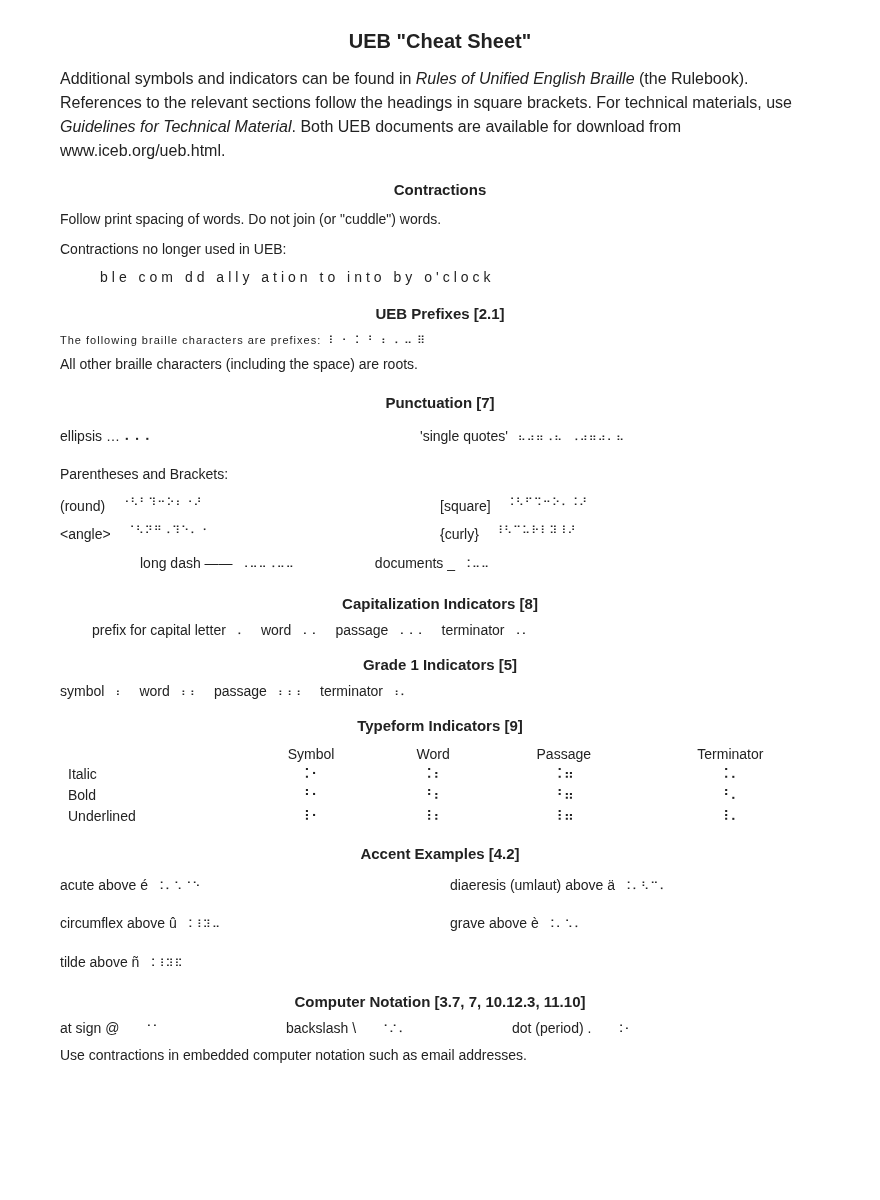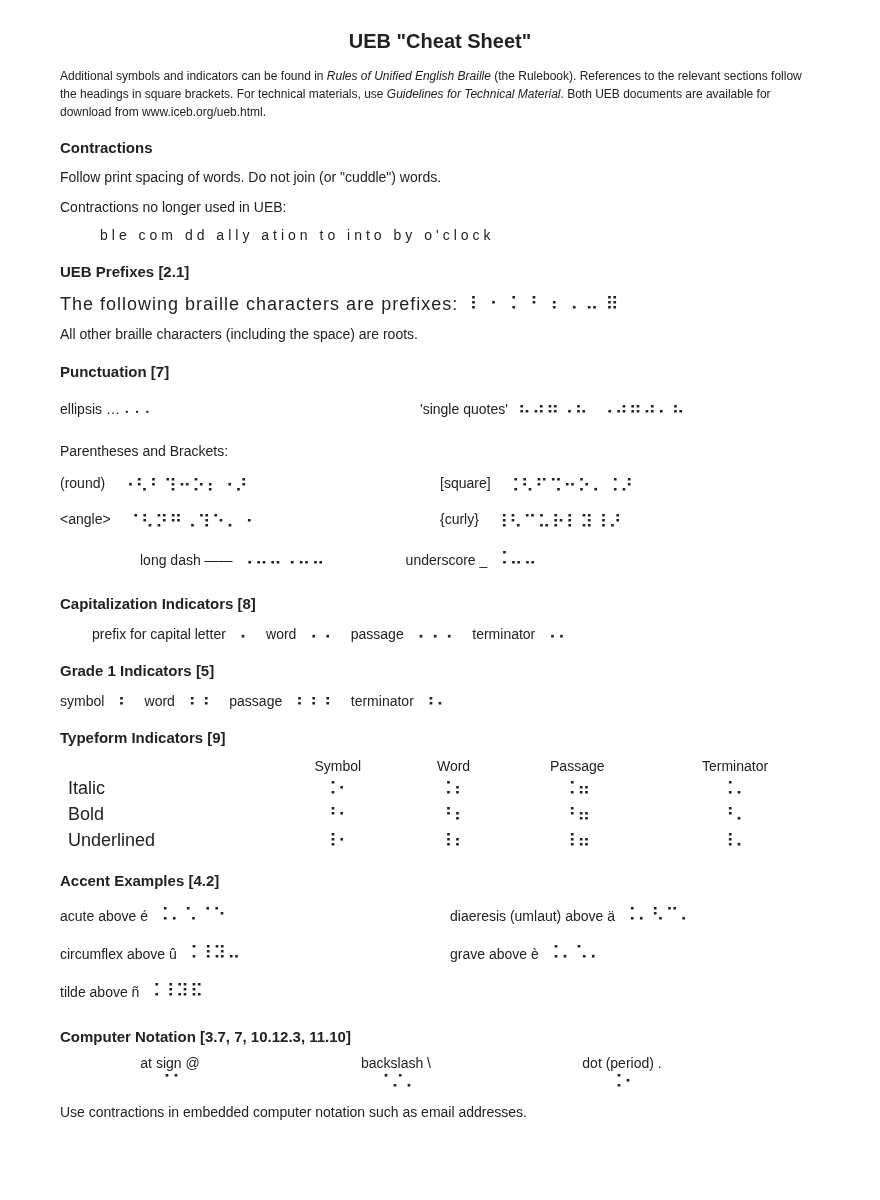--- a/index.html
+++ b/index.html
@@ -13,46 +13,47 @@
       padding: 30px 60px;
     }
     h1 {
       text-align: center;
       font-size: 20px;
       font-weight: bold;
       margin-bottom: 14px;
       font-family: Arial, Helvetica, sans-serif;
     }
     .intro {
-      font-size: 12px;
+      font-size: 16px;
       margin-bottom: 18px;
       line-height: 1.5;
     }
     .intro em {
       font-style: italic;
     }
     .section-title {
+      text-align: center;
       font-weight: bold;
       font-size: 15px;
       margin: 18px 0 10px 0;
     }
     .body-text {
       margin-bottom: 8px;
       font-size: 14px;
       line-height: 1.6;
     }
     .contractions-list {
       margin-left: 40px;
       font-size: 14px;
       margin-bottom: 20px;
       letter-spacing: 4px;
     }
     .braille {
       font-family: "Courier New", Courier, monospace;
-      font-size: 18px;
+      font-size: 11px;
       letter-spacing: 1px;
     }
     .punctuation-block {
       font-size: 14px;
       line-height: 1.9;
     }
     .punct-row {
       display: flex;
       align-items: baseline;
       margin-bottom: 2px;
@@ -87,53 +88,52 @@
       margin-top: 8px;
       border-collapse: collapse;
     }
     .typeform-table th {
       font-weight: normal;
       font-size: 14px;
       text-align: center;
       padding: 2px 8px;
     }
     .typeform-table td {
-      font-size: 18px;
+      font-size: 14px;
       text-align: center;
       padding: 2px 8px;
     }
     .typeform-table td:first-child {
       text-align: left;
     }
     .accent-block {
       display: grid;
       grid-template-columns: 1fr 1fr;
-      gap: 4px 20px;
+      gap: 12px 20px;
       font-size: 14px;
       line-height: 1.9;
     }
     .accent-row {
       display: flex;
       align-items: baseline;
       gap: 4px;
     }
     .computer-row {
       font-size: 14px;
       display: flex;
       align-items: baseline;
       gap: 6px;
       flex-wrap: wrap;
       margin-bottom: 8px;
     }
     .computer-item {
       display: inline-flex;
-      align-items: center;
-      gap: 0;
+      align-items: flex-end;
+      gap: 20px;
       min-width: 220px;
-      flex-direction: column;
     }
     .prefix-line {
       font-size: 14px;
       margin-bottom: 4px;
       display: flex;
       align-items: baseline;
       gap: 4px;
     }
     .parentheses-header {
       font-size: 14px;
@@ -203,21 +203,21 @@
     </div>
   </div>
   <div class="punct-row" style="margin-top:2px;">
     <span style="min-width:80px;display:inline-block;"></span>
     <span>
       <span>long dash ——</span>
       <span class="braille" style="margin-left:4px;">⠠⠤⠤⠠⠤⠤</span>
     </span>
     <span style="min-width:80px;display:inline-block;"></span>
     <span>
-      <span>underscore _</span>
+      <span>documents _</span>
       <span class="braille" style="margin-left:4px;">⠨⠤⠤</span>
     </span>
   </div>
 </div>
 
 <div class="section-title">Capitalization Indicators [8]</div>
 <div class="cap-row">
   <span>prefix for capital letter</span>
   <span class="braille" style="margin-right:10px;">⠠</span>
   <span>word</span>

